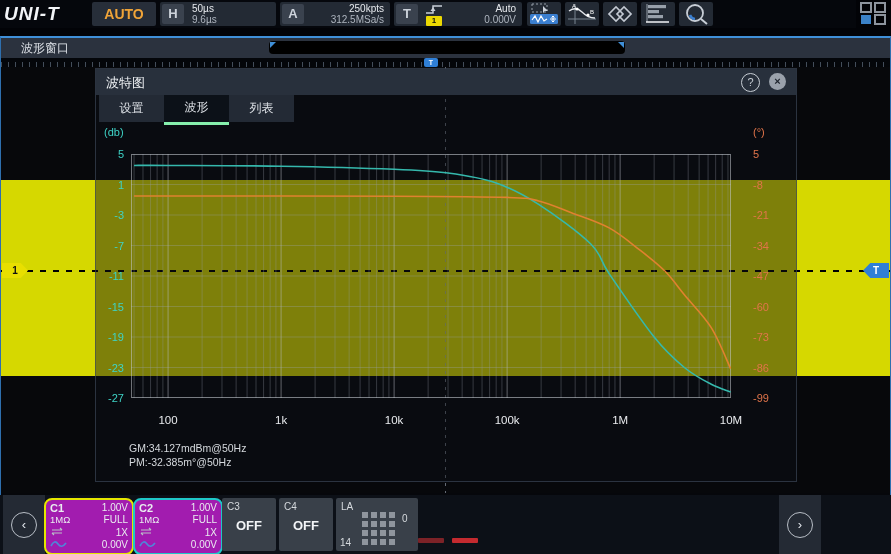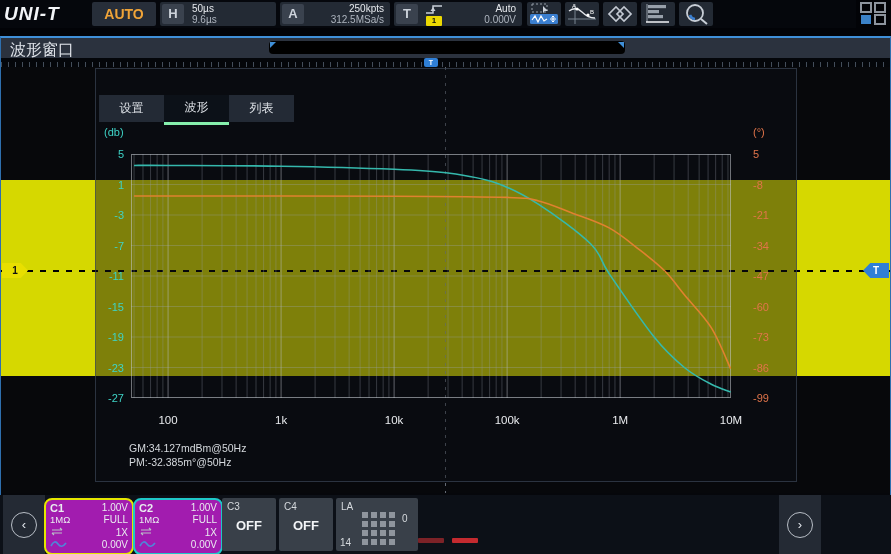--- a/index.html
+++ b/index.html
@@ -28,21 +28,21 @@
   #trg-ic{display:flex;flex-direction:column;align-items:center;margin-left:6px;flex:0 0 auto;}
   #trg-badge{width:16px;height:10px;background:#ecd902;color:#14140a;font-size:8px;font-weight:bold;
              text-align:center;line-height:10px;border-radius:1px;margin-top:1px;}
   .icontile{top:2px;width:34px;height:24px;background:#232a34;border-radius:2px;
             display:flex;align-items:center;justify-content:center;}
   #corner-grid{left:857px;top:1px;width:32px;height:26px;display:flex;align-items:center;justify-content:center;}
 
   
   #wave-window{left:0;top:36px;width:889px;height:457px;border:1px solid #2e6fae;border-top:2px solid #3f8fd8;background:#06070b;}
   #win-titlebar{left:0;top:0;width:889px;height:20px;background:#2b323e;}
-  #win-title{left:9px;top:2px;font-size:16px;color:#dde1e7;}
+  #win-title{left:20px;top:2px;font-size:12px;color:#dde1e7;}
   #mem-indicator{left:268px;top:3px;width:356px;height:13px;background:#000;border-radius:4px;}
   #mem-indicator::before{content:"";position:absolute;left:1px;top:1px;border-top:6px solid #3f8fd8;border-right:6px solid transparent;}
   #mem-indicator::after{content:"";position:absolute;right:1px;top:1px;border-top:6px solid #3f8fd8;border-left:6px solid transparent;}
   #ruler{left:0;top:20px;width:889px;height:9px;background:#04060a;}
   #ruler::after{content:"";position:absolute;left:0;bottom:0;width:100%;height:5px;
     background:repeating-linear-gradient(90deg,#434d5a 0 1px,transparent 1px 7px);}
   #trig-pos{left:423px;top:0;width:14px;height:9px;background:#2f7fd6;border-radius:2px;color:#fff;
             font-size:7px;font-weight:bold;text-align:center;line-height:9px;z-index:3;}
   #viewport{left:0;top:29px;width:889px;height:426px;background:#07080b;overflow:hidden;}
   #yellow-band{left:0;top:113px;width:889px;height:196px;background:#d6d800;}
@@ -225,20 +225,25 @@
     <div class="abs" id="viewport">
       <div class="abs" id="yellow-band"></div>
       <div class="abs" id="center-vline"></div>
       <div class="abs" id="trig-hline"></div>
       <div class="abs tag" id="ch1-tag">1</div>
       <div class="abs tag" id="trigT-tag">T</div>
     </div>
   </div>
 
   <div class="abs" id="dialog">
+    <div class="abs" id="dlg-header">
+      <div class="abs" id="dlg-title">波特图</div>
+      <div class="abs roundbtn" id="help-btn">?</div>
+      <div class="abs roundbtn" id="close-btn">×</div>
+    </div>
     <div class="abs dtab" style="left:3px">设置</div>
     <div class="abs dtab active" style="left:68px">波形</div>
     <div class="abs dtab" style="left:133px">列表</div>
 
     <div class="abs axisunit" id="unit-left">(db)</div>
     <div class="abs axisunit" id="unit-right">(°)</div>
     <div id="yl-left">
         <span class="ytick abs" style="top: 78px;">5</span>
         <span class="ytick abs" style="top: 108.5px;">1</span>
         <span class="ytick abs" style="top: 139px;">-3</span>

